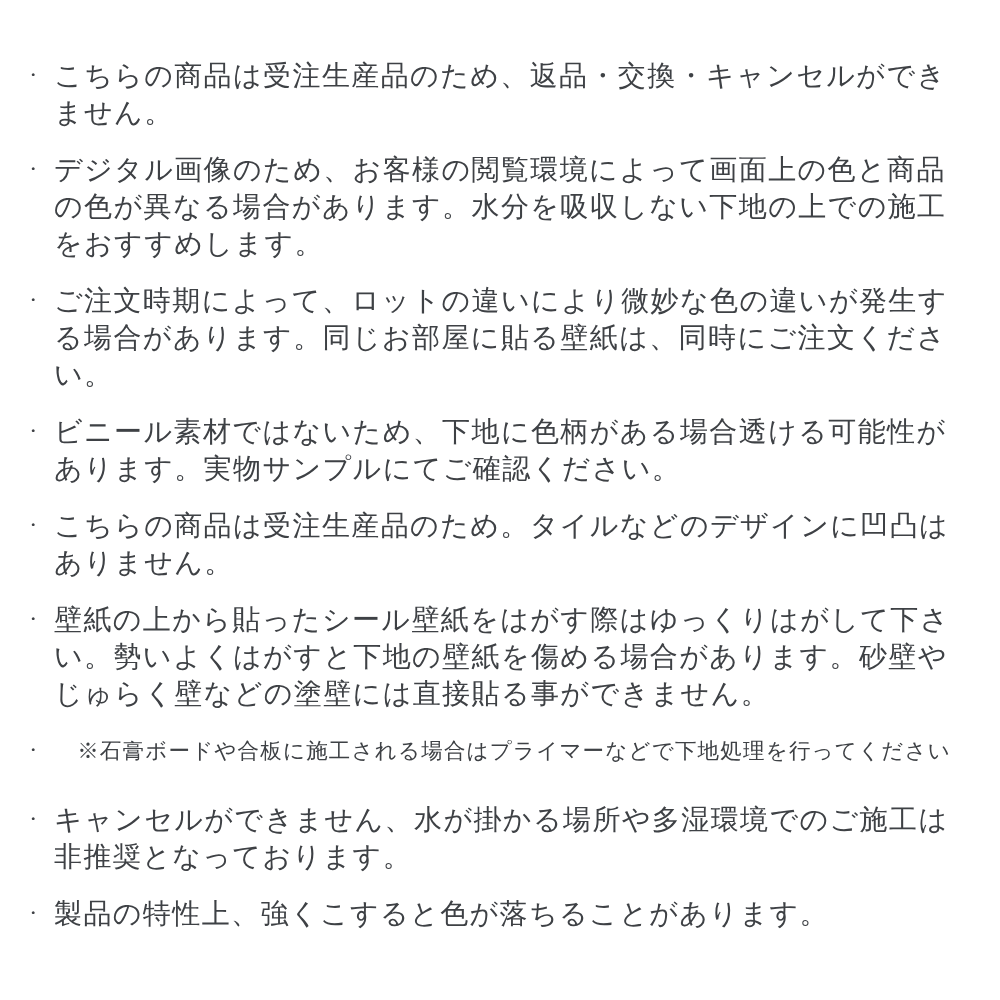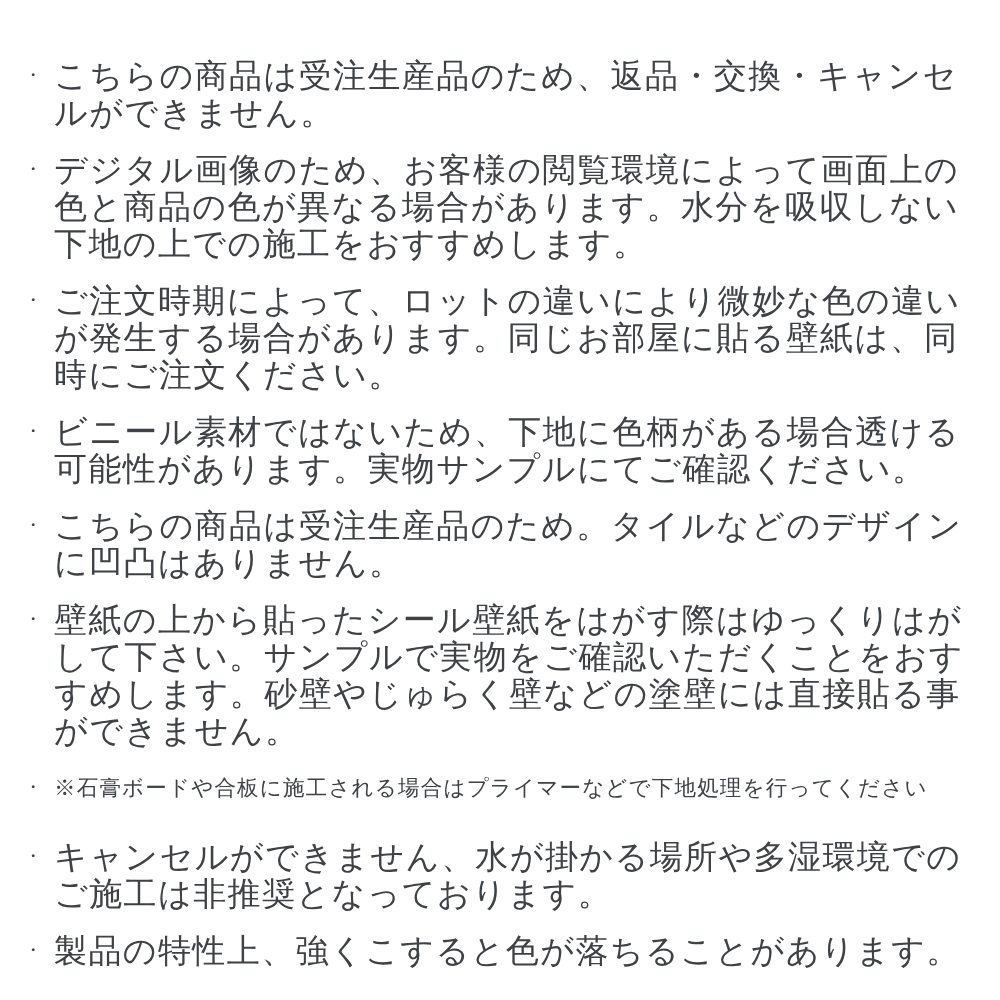--- a/index.html
+++ b/index.html
@@ -41,34 +41,36 @@
     text-align: left;
     padding-left: 2px;
     color: #3e4145;
     user-select: none;
   }
   .item-body {
     flex: 1 1 auto;
     min-width: 0;
   }
   .item-text {
-    font-size: 33px;
+    font-size: 28px;
     line-height: 37px;
     letter-spacing: 1.4px;
     word-break: break-all;
     line-break: anywhere;
+    font-family: Liberation Serif, serif;
   }
   .item-note {
     font-size: 21.5px;
     line-height: 31px;
     letter-spacing: 1.2px;
     margin-top: 4px;
     margin-bottom: 14px;  
     word-break: break-all;
     line-break: anywhere;
+    text-align: center;
   }
 </style>
 </head>
 <body style="color: rgb(62, 65, 69); background: rgb(255, 255, 255);">
 
 <div class="page">
   <ul class="notes-list">
   <li class="note-item">
     <span class="bullet">・</span>
     <div class="item-body">
@@ -105,21 +107,21 @@
     <span class="bullet">・</span>
     <div class="item-body">
       <div class="item-text">こちらの商品は受注生産品のため。タイルなどのデザインに凹凸はありません。</div>
 
     </div>
   </li>
 
   <li class="note-item">
     <span class="bullet">・</span>
     <div class="item-body">
-      <div class="item-text">壁紙の上から貼ったシール壁紙をはがす際はゆっくりはがして下さい。サンプルで実物をご確認いただくことをおすすめします。砂壁やじゅらく壁などの塗壁には直接貼る事ができません。</div>
+      <div class="item-text">壁紙の上から貼ったシール壁紙をはがす際はゆっくりはがして下さい。勢いよくはがすと下地の壁紙を傷める場合があります。砂壁やじゅらく壁などの塗壁には直接貼る事ができません。</div>
 
     </div>
   </li>
 
   <li class="note-item">
     <span class="bullet">・</span>
     <div class="item-body">
       <div class="item-note">※石膏ボードや合板に施工される場合はプライマーなどで下地処理を行ってください</div>
     </div>
   </li>

